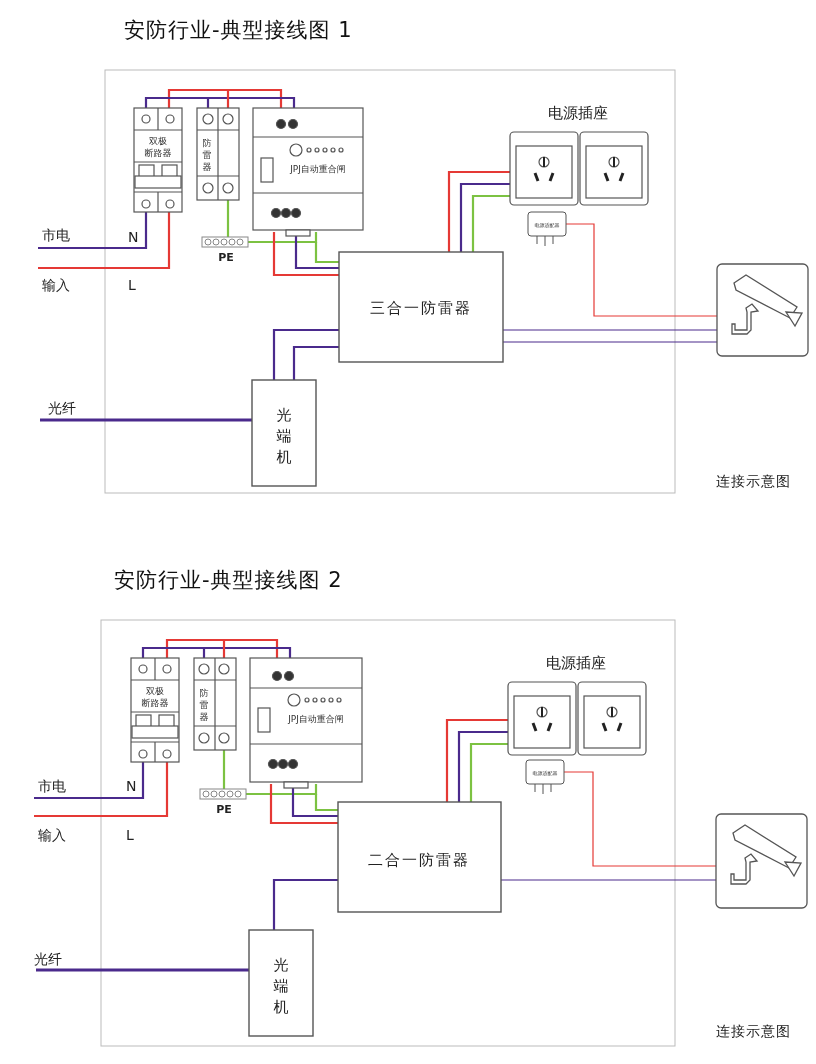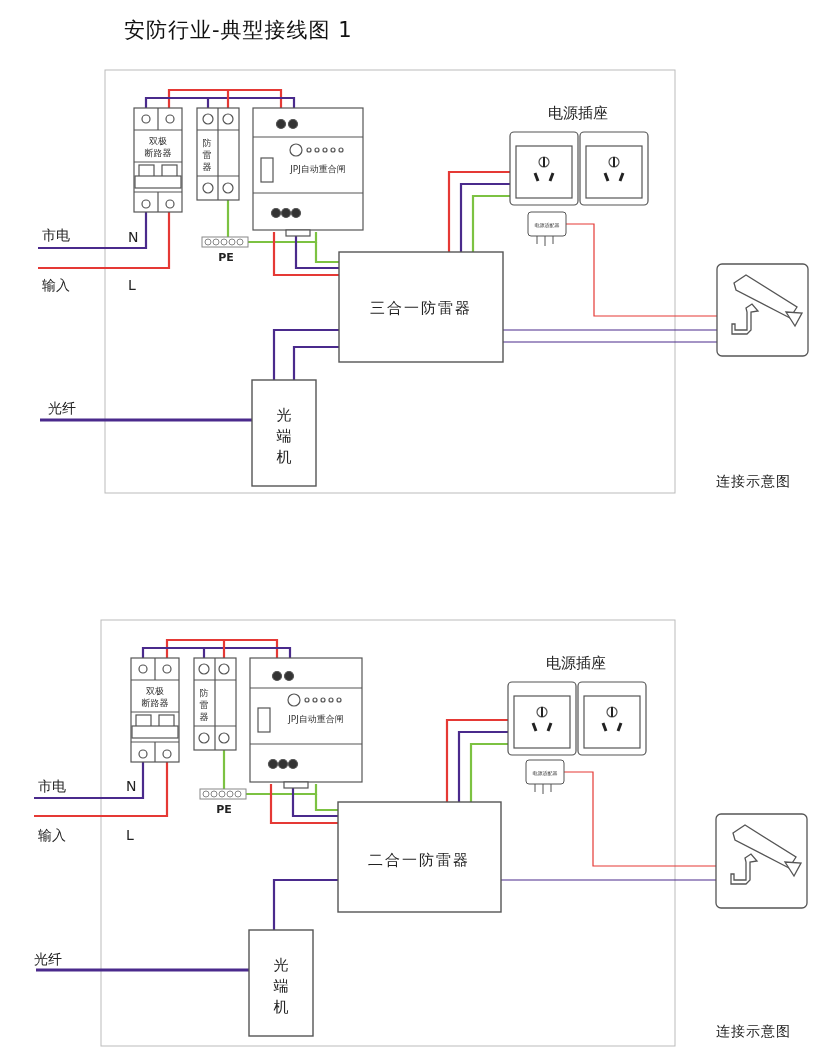--- a/index.html
+++ b/index.html
@@ -160,20 +160,21 @@
     <rect x="236" y="380" width="64" height="106" fill="#fff" stroke="#555" stroke-width="1.4"></rect>
     <text x="268" y="420" font-size="15" text-anchor="middle" fill="#222">光</text>
     <text x="268" y="441" font-size="15" text-anchor="middle" fill="#222">端</text>
     <text x="268" y="462" font-size="15" text-anchor="middle" fill="#222">机</text>
 
     <text x="700" y="486" font-size="14" fill="#222" letter-spacing="1">连接示意图</text>
   </svg>
 </div>
 
 <div class="diagram d2">
+  <div class="title" style="left:98px; top:18px;">安防行业-典型接线图 2</div>
 
   <svg width="816" height="516" style="position:absolute;left:0;top:0;">
     <rect x="85" y="72" width="574" height="426" fill="none" stroke="#bbb" stroke-width="1"></rect>
 
     <g fill="none" stroke-width="2.2">
       <polyline points="18,250 127,250 127,210" stroke="#4a2a8c"></polyline>
       <polyline points="18,268 151,268 151,210" stroke="#e53935"></polyline>
       <polyline points="151,118 151,92 261,92 261,126" stroke="#e53935"></polyline>
       <polyline points="127,118 127,100 274,100 274,126" stroke="#4a2a8c"></polyline>
       <line x1="188" y1="100" x2="188" y2="118" stroke="#4a2a8c"></line>

